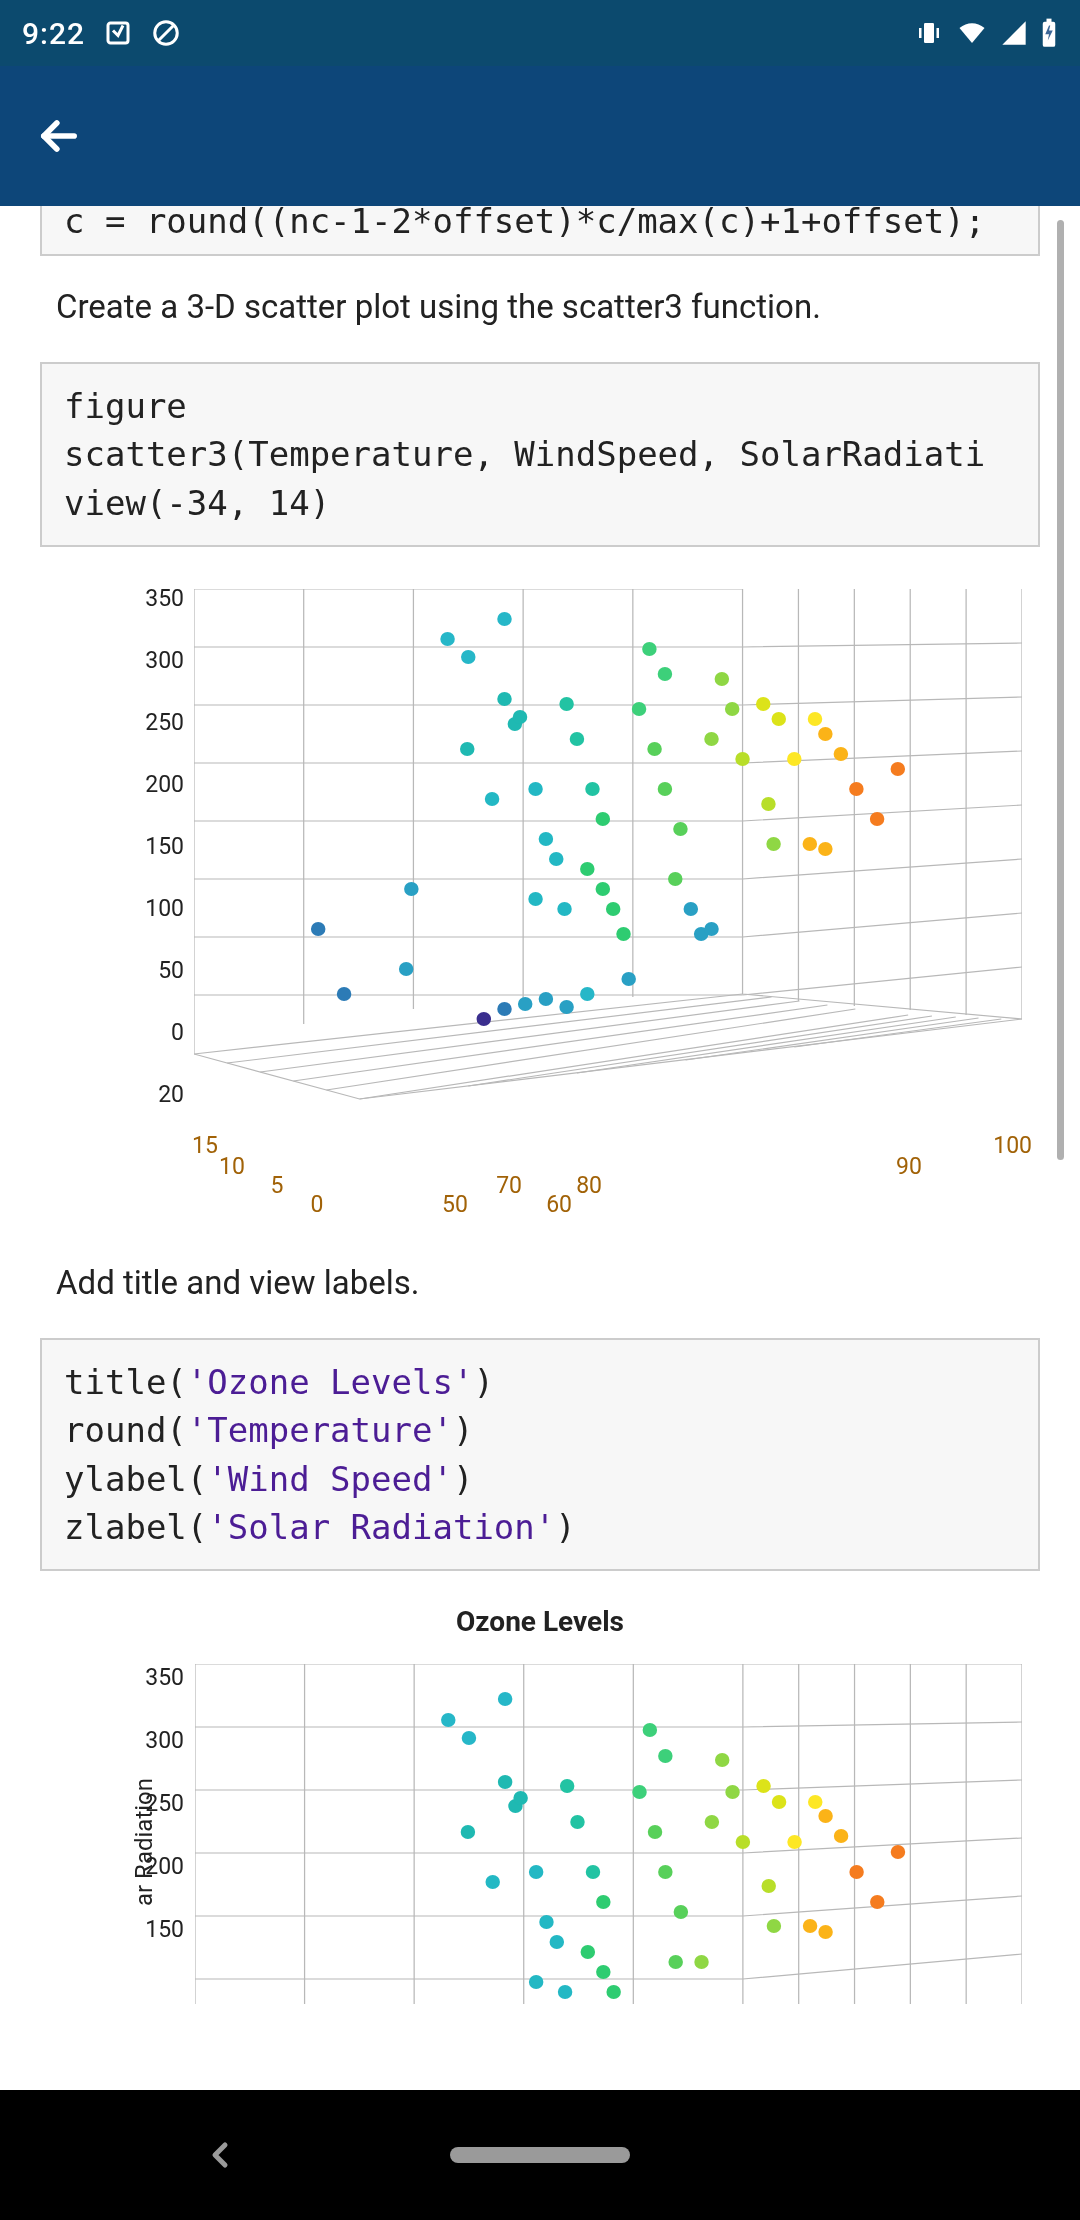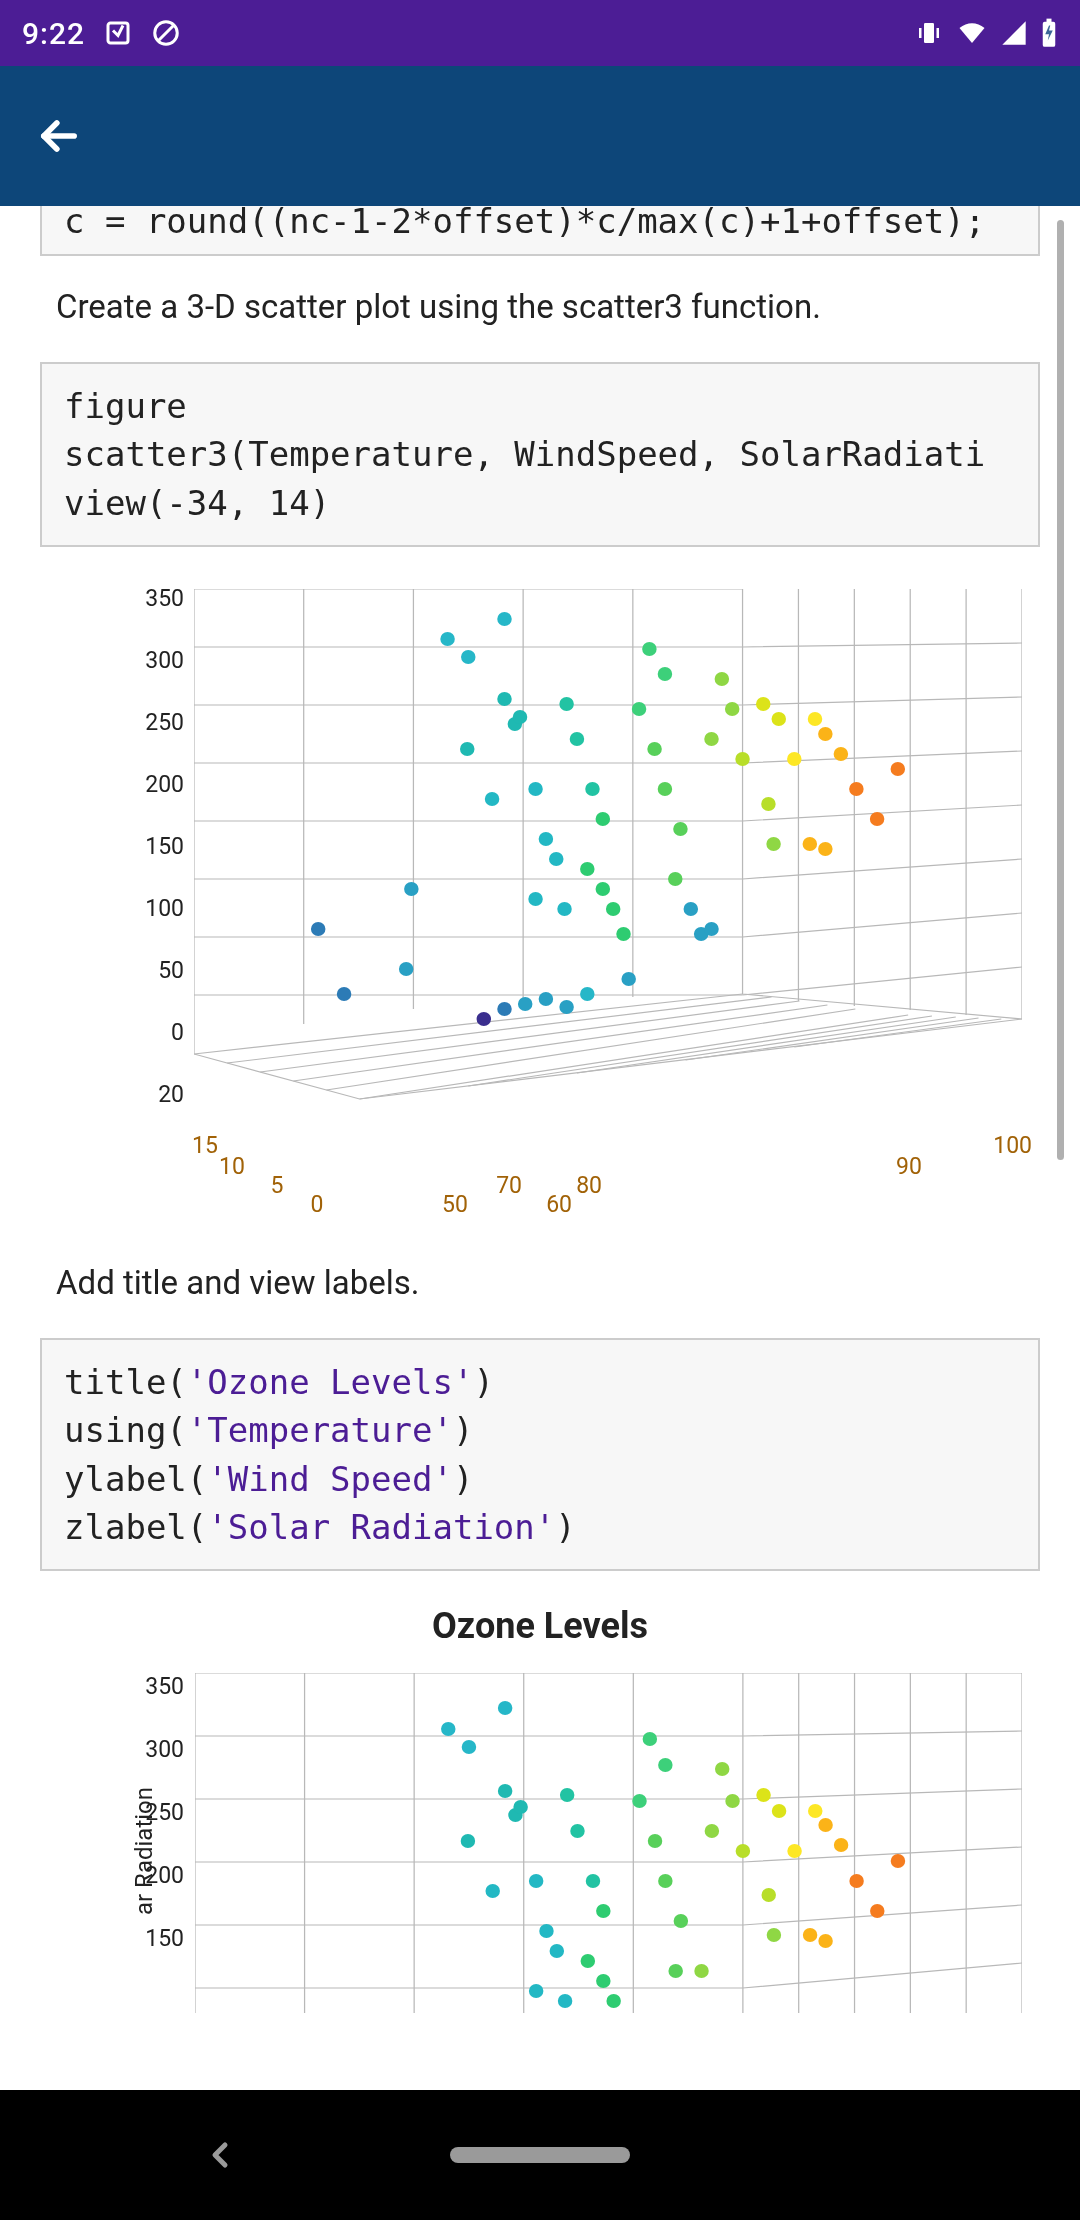--- a/index.html
+++ b/index.html
@@ -5,21 +5,21 @@
   * { box-sizing: border-box; margin: 0; padding: 0; }
   html, body {
     width: 1080px;
     height: 2220px;
     font-family: Roboto, "Helvetica Neue", Arial, sans-serif;
     background: #ffffff;
     overflow: hidden;
   }
   .status-bar {
     height: 66px;
-    background: #4c1d95;
+    background: #0c4a6e;
     color: #ffffff;
     display: flex;
     align-items: center;
     padding: 0 22px;
     font-size: 30px;
   }
   .status-left { display: flex; align-items: center; gap: 18px; }
   .status-right { margin-left: auto; display: flex; align-items: center; gap: 12px; }
   .status-time { font-weight: 500; letter-spacing: 1px; }
   .icon-svg { display: block; }
@@ -75,21 +75,21 @@
   }
   .chart-area-2 {
     margin: 14px 40px 0 40px;
     overflow: hidden;
     position: relative;
     height: 380px;
   }
   .chart-title {
     text-align: center;
     font-weight: bold;
-    font-size: 36px;
+    font-size: 28px;
     color: #222;
     margin: 34px 0 12px 0;
   }
   .chart-ylabel {
     position: absolute;
     left: 40px;
     top: 50%;
     transform: translateY(-50%) rotate(-90deg);
     transform-origin: center;
     font-size: 24px;
@@ -330,21 +330,21 @@
         <span style="width:50px">50</span>
         <span style="width:80px;text-align:right">60</span>
         <span style="flex:1"></span>
       </div>
     </div>
   </div>
 
   <p class="body-text">Add title and view labels.</p>
 
   <div class="code-box"><span>title(</span><span class="code-str">'Ozone Levels'</span><span>)</span>
-<span>using(</span><span class="code-str">'Temperature'</span><span>)</span>
+<span>round(</span><span class="code-str">'Temperature'</span><span>)</span>
 <span>ylabel(</span><span class="code-str">'Wind Speed'</span><span>)</span>
 <span>zlabel(</span><span class="code-str">'Solar Radiation'</span><span>)</span></div>
 
   <div class="chart-title">Ozone Levels</div>
 
   <div class="chart-area-2">
     <div class="chart-ylabel">ar Radiation</div>
     <div class="y-ticks y-ticks-2">
       <span>350</span>
       <span>300</span>

